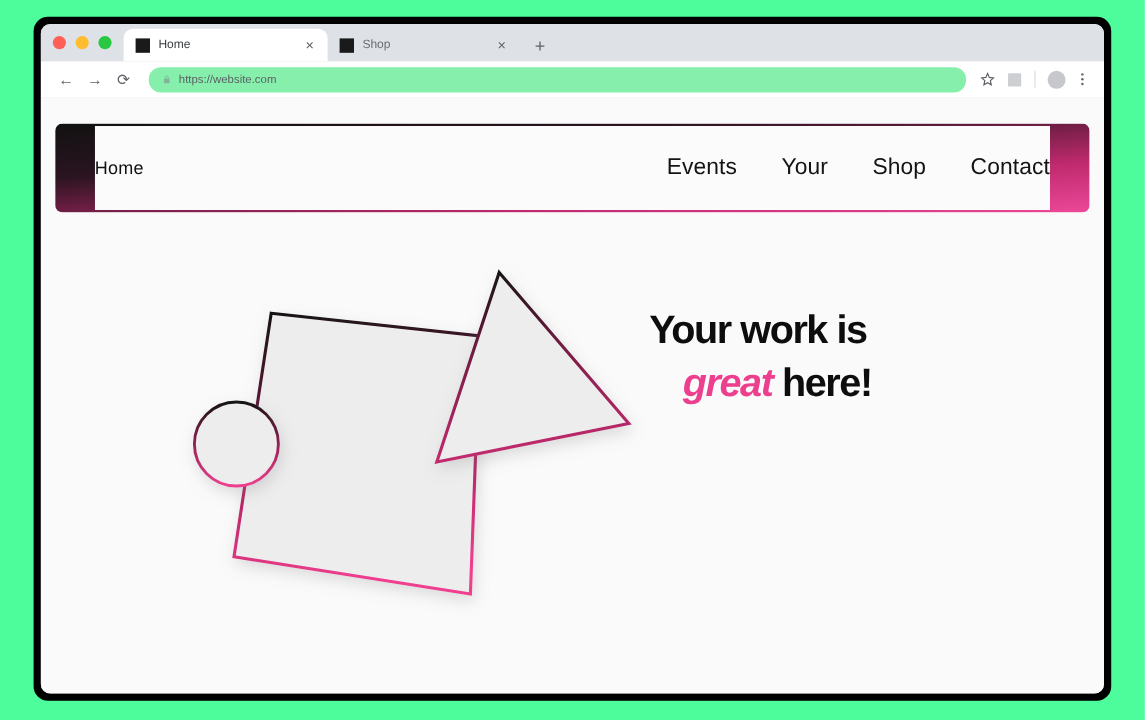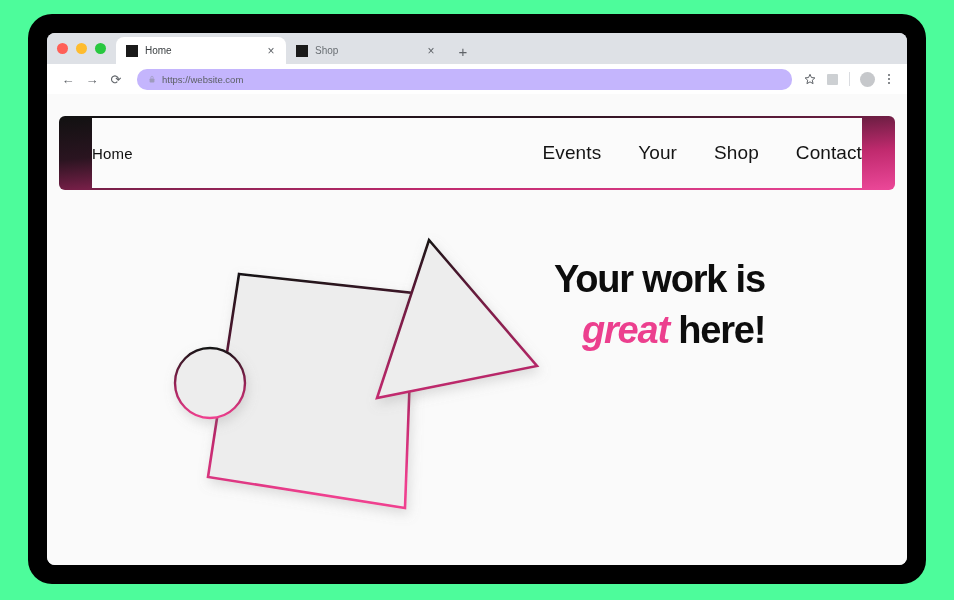--- a/index.html
+++ b/index.html
@@ -17,22 +17,22 @@
   }
 
   
   #browser-window {
     position: absolute;
     left: 28px;
     top: 14px;
     width: 898px;
     height: 570px;
     background: #000000;
-    border-radius: 24px;
-    padding: 19px;
+    border-radius: 12px;
+    padding: 6px;
     overflow: hidden;
   }
 
   #browser-inner {
     width: 100%;
     height: 100%;
     background: #dee1e6;
     border-radius: 8px;
     overflow: hidden;
     display: flex;
@@ -127,21 +127,21 @@
   .nav-btn {
     width: 22px; height: 22px;
     display: flex; align-items: center; justify-content: center;
     color: #5f6368;
     font-size: 13px;
     border-radius: 50%;
   }
   #omnibox {
     flex: 1 1 auto;
     height: 21px;
-    background: #c4b5fd;
+    background: #86efac;
     border-radius: 10px;
     display: flex;
     align-items: center;
     gap: 6px;
     padding: 0 10px 0 11px;
     margin: 0 6px 0 8px;
   }
   #omnibox-lock {
     width: 8px; height: 8px;
     flex: 0 0 auto;
@@ -262,23 +262,23 @@
 
   #shapes-svg {
     position: absolute;
     left: 85px;
     top: 30px;
   }
 
   #headline {
     position: absolute;
     left: 507px;
-    top: 56px;
+    top: 68px;
     width: 360px;
-    font-size: 38px;
+    font-size: 33px;
     font-weight: bold;
     line-height: 1.33;
     color: #0d0d0d;
     letter-spacing: -1.2px;
   }
   #headline-emphasis {
     color: #ec3f8e;
     font-style: italic;
     font-weight: bold;
     margin-left: 28px;

